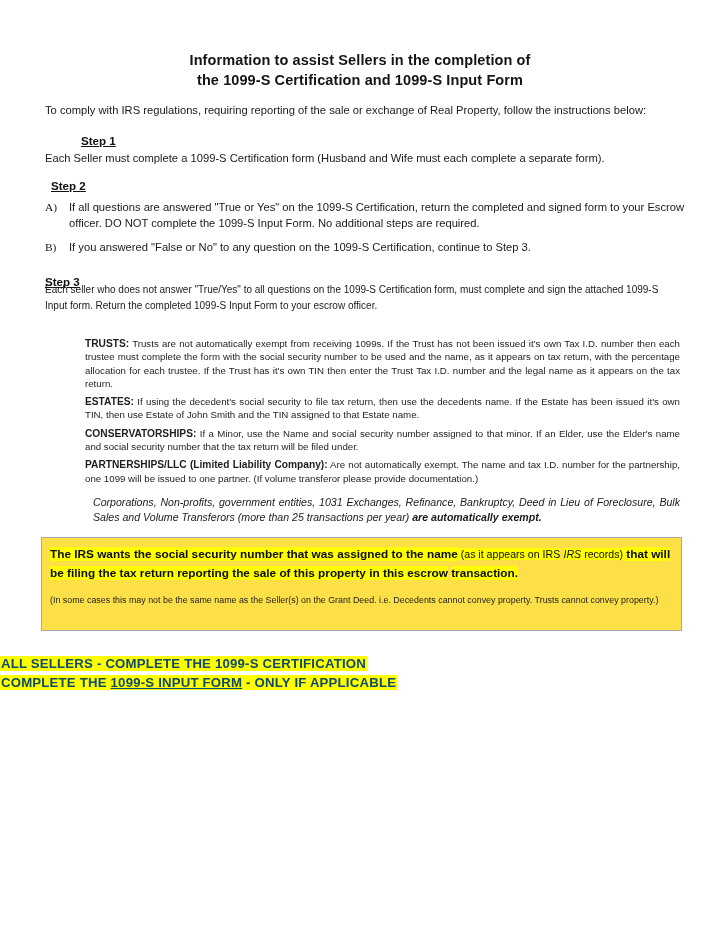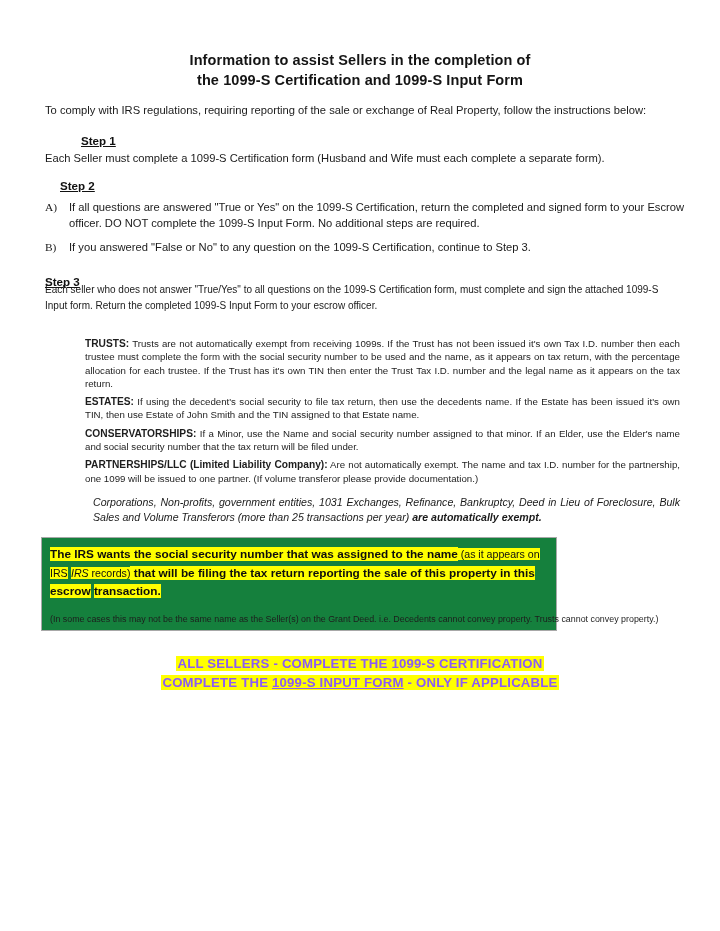--- a/index.html
+++ b/index.html
@@ -57,21 +57,21 @@
     color: #111111;
     display: inline-block;
   }
 
   .step1-head { position: absolute; left: 45px; top: 134px; margin-left: 36px; }
   .step1-body {
     position: absolute; left: 45px; top: 151px; width: 640px;
     font-size: 11.2px; line-height: 15px;
   }
 
-  .step2-head { position: absolute; left: 60px; top: 179px; }
+  .step2-head { position: absolute; left: 51px; top: 179px; }
   .step2-list {
     position: absolute; left: 45px; top: 200px; width: 645px;
     font-size: 11.2px; line-height: 15.5px;
   }
   .li {
     display: flex;
     margin-bottom: 9px;
   }
   .li-marker {
     font-family: "Liberation Serif", serif;
@@ -124,25 +124,25 @@
     margin: 10px 0 0 8px;
     color: #1a1a1a;
   }
   .entity-italic b { font-weight: bold; font-style: italic; }
 
   
   .notice-box {
     position: absolute;
     left: 41px;
     top: 537px;
-    width: 516px;
+    width: 641px;
     height: 94px;
     border: 1px solid #a8a8a8;
     box-sizing: border-box;
-    background: #15803d;
+    background: #fde047;
   }
   .notice-inner {
     padding: 7px 9px 6px 8px;
   }
   .notice-main {
     font-size: 11.8px;
     line-height: 18.5px;
     font-weight: bold;
     color: #0d0d0d;
     margin: 0;
@@ -169,26 +169,26 @@
     margin: 12px 0 0 0;
     width: 610px;
   }
 
   
   .callout {
     position: absolute;
     left: 0;
     top: 654px;
     width: 720px;
-    text-align: center;
+    text-align: left;
     font-weight: bold;
     font-size: 13.2px;
     line-height: 19px;
     letter-spacing: 0.2px;
-    color: #8b5cf6;
+    color: #0c4a6e;
   }
   .callout .u { text-decoration: underline; }
   .callout-line { display: block; }
   .callout-line > span.hl { padding: 0 1px; }
 </style>
 </head>
 <body>
 
 <div id="page">
 

